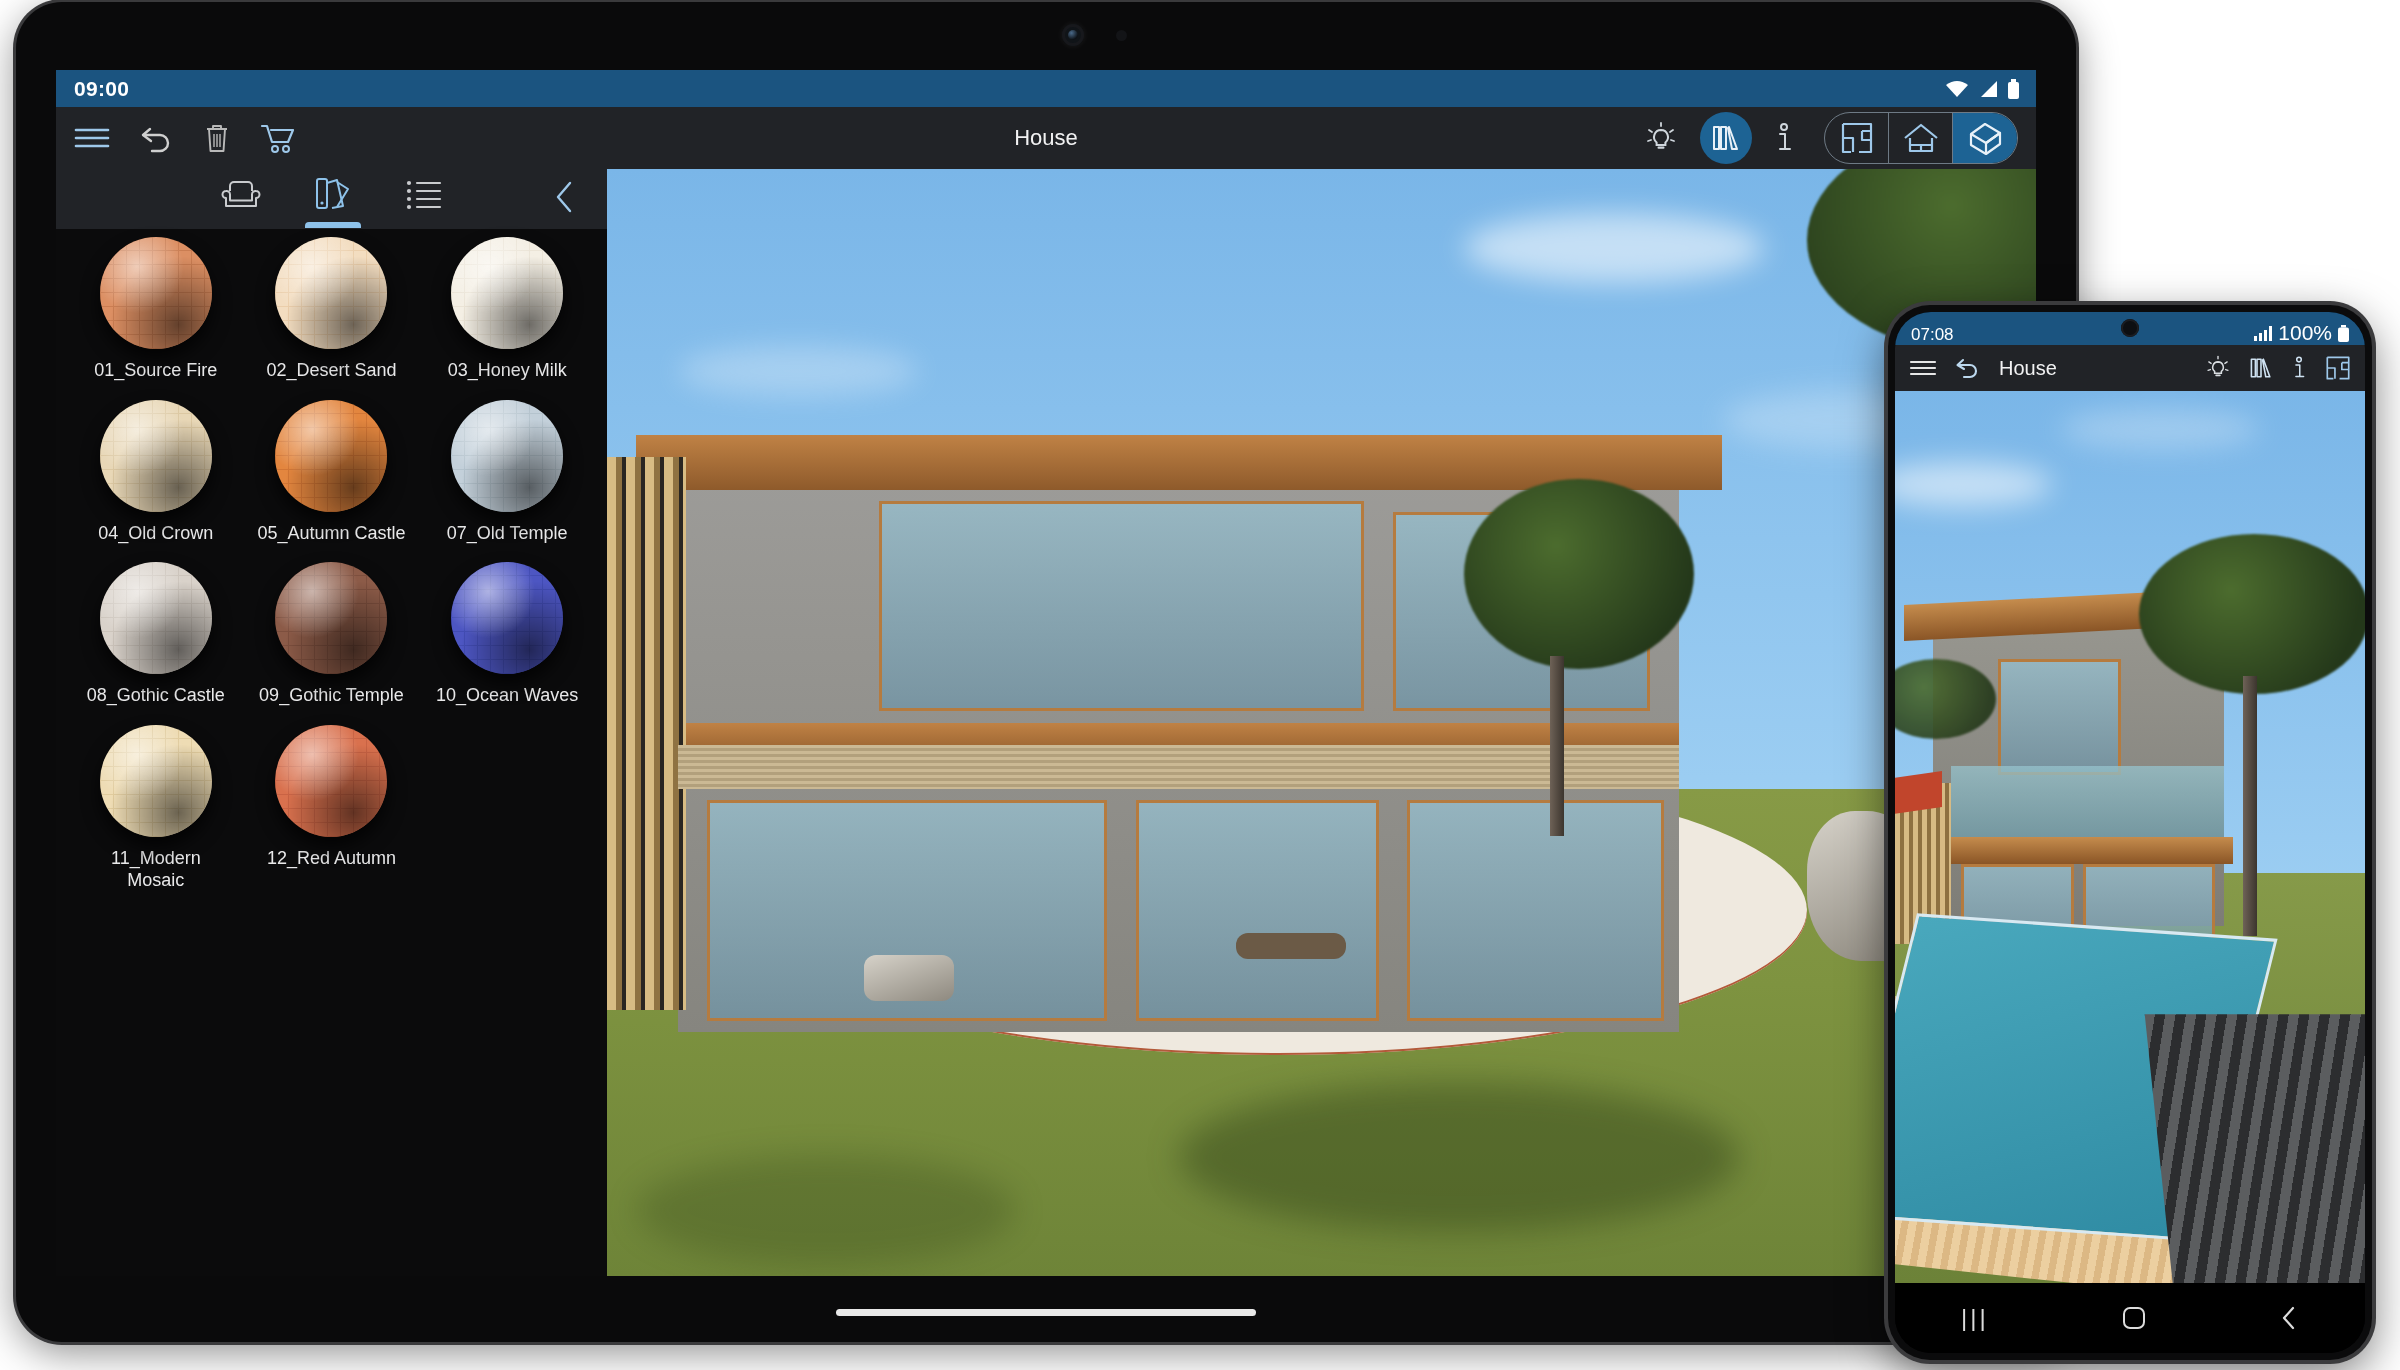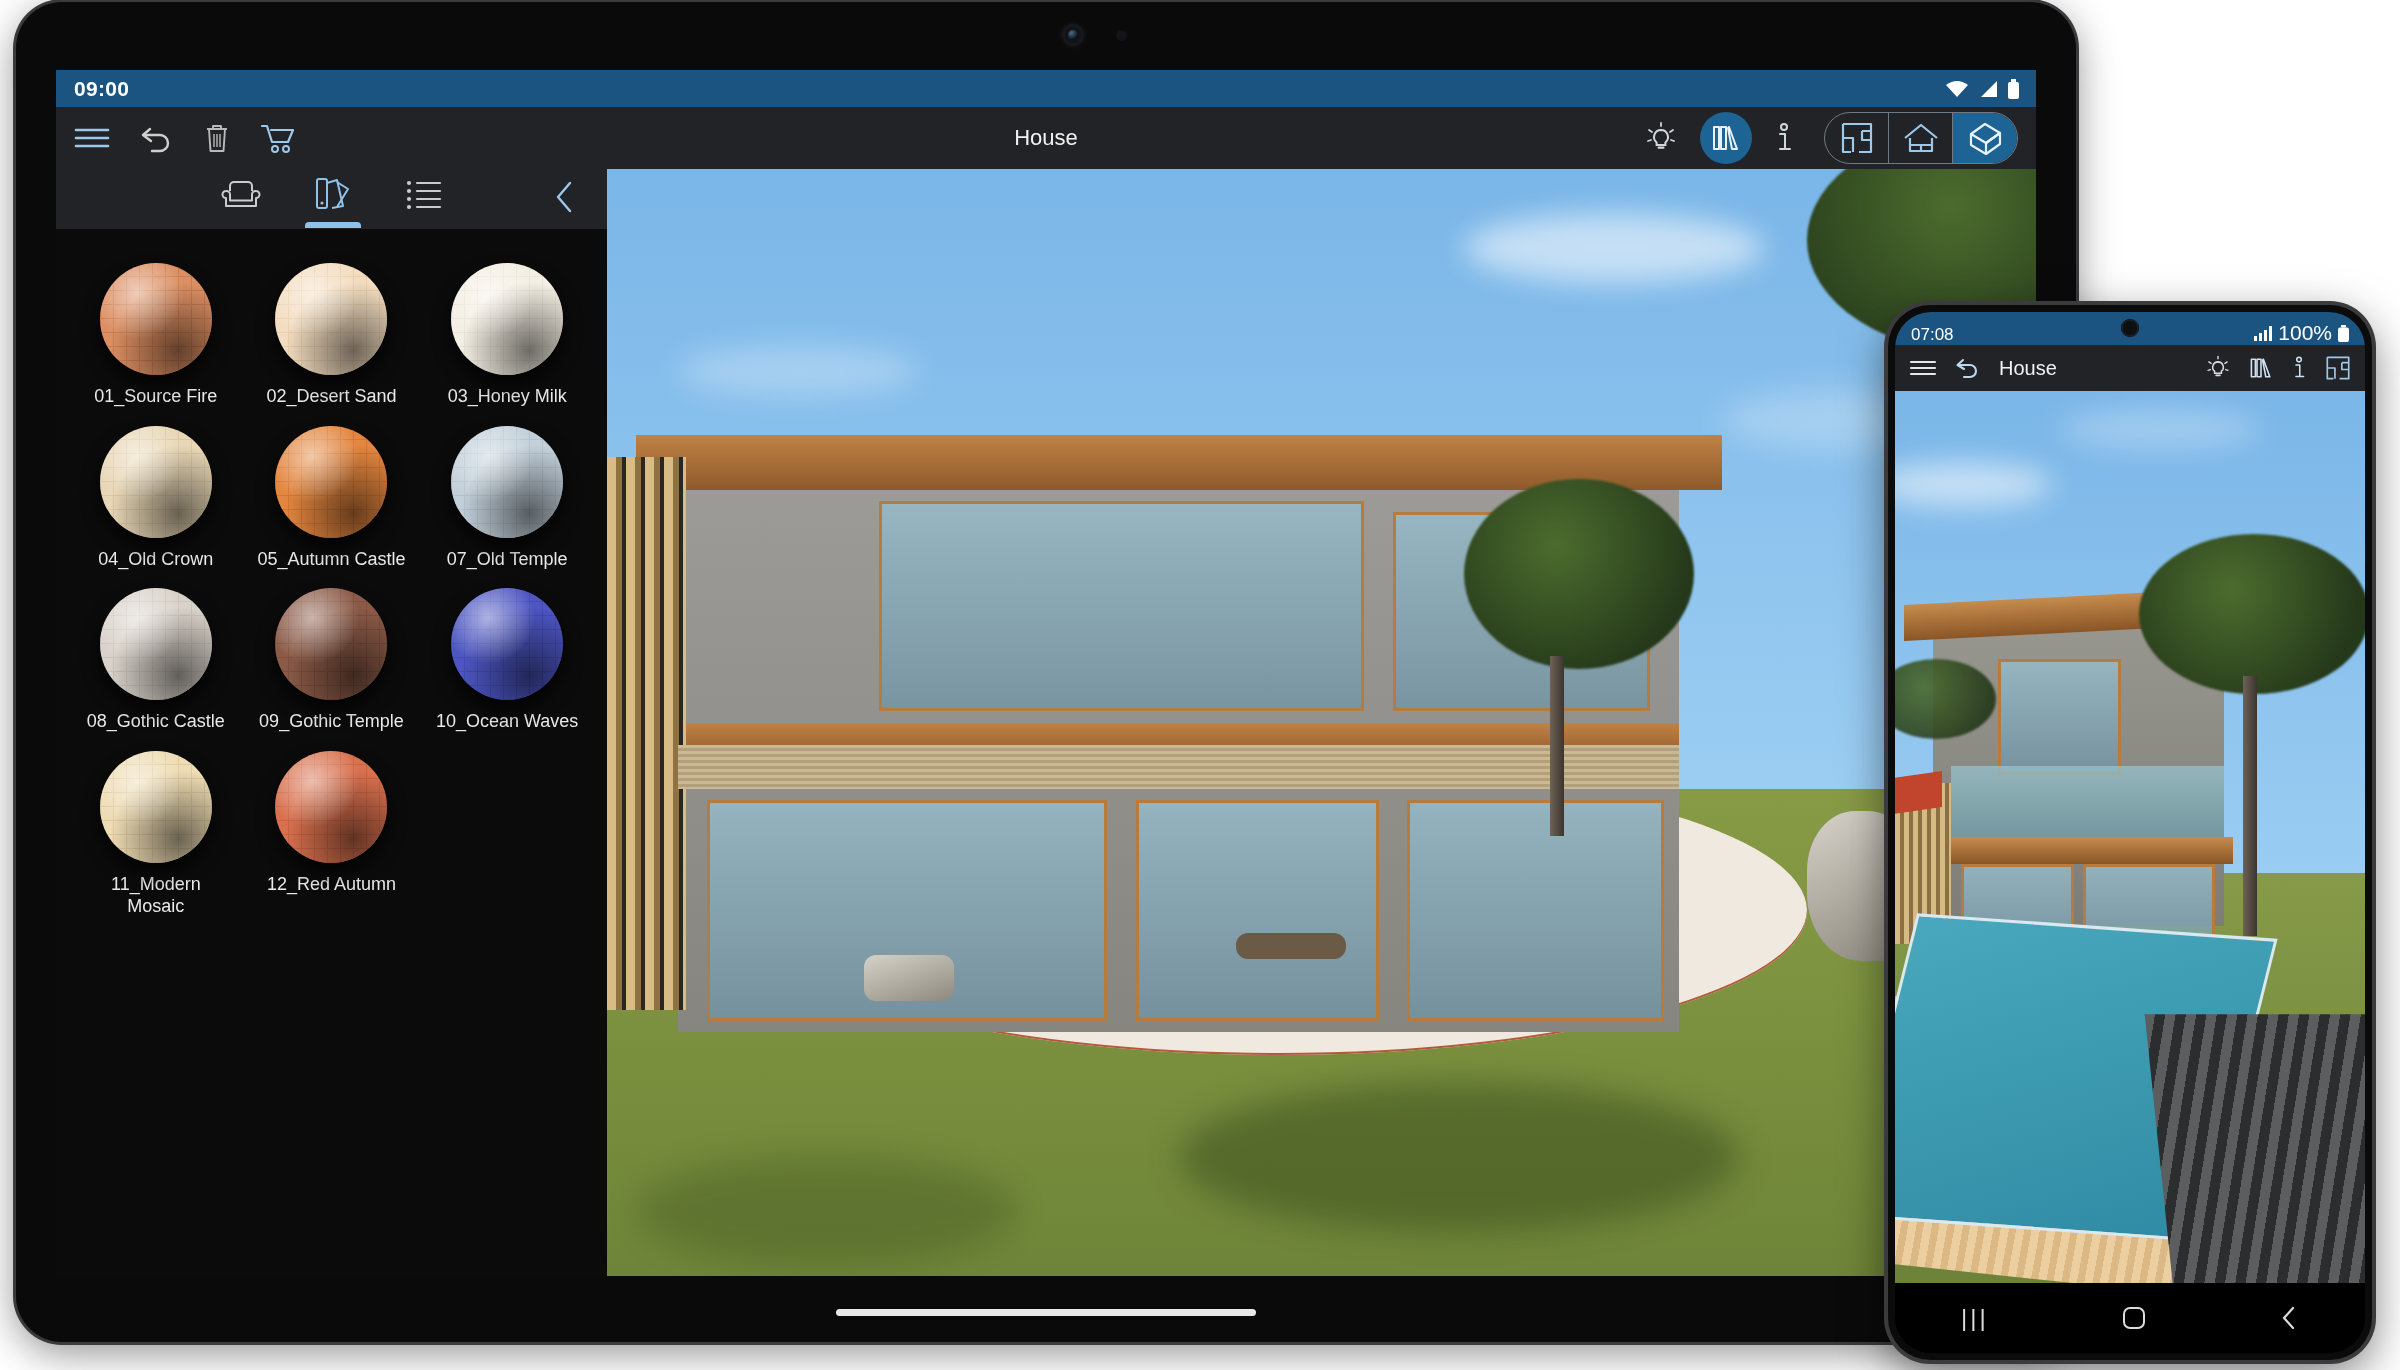--- a/index.html
+++ b/index.html
@@ -89,21 +89,21 @@
   }
   .panel-tabs .collapse{ position:absolute; right:30px; top:50%; transform:translateY(-50%);}
   .panel-head{
     height:62px; background:#1c1e21; display:flex; align-items:center;
     padding:0 22px; gap:14px; border-bottom:1px solid #2a2c30;
   }
   .panel-head .ph-title{
     flex:1; text-align:center; color:#fff; font-size:23px; font-weight:700;
   }
   .grid{
-    padding:34px 14px 10px; display:grid; grid-template-columns:repeat(3,1fr);
+    padding:8px 14px 10px; display:grid; grid-template-columns:repeat(3,1fr);
     row-gap:18px; column-gap:4px;
   }
   .swatch{ display:flex; flex-direction:column; align-items:center; }
   .ball{
     width:112px; height:112px; border-radius:50%;
     box-shadow: 0 10px 18px rgba(0,0,0,.75);
     position:relative; overflow:hidden;
   }
   .ball .shade{
     position:absolute; inset:0; border-radius:50%;

